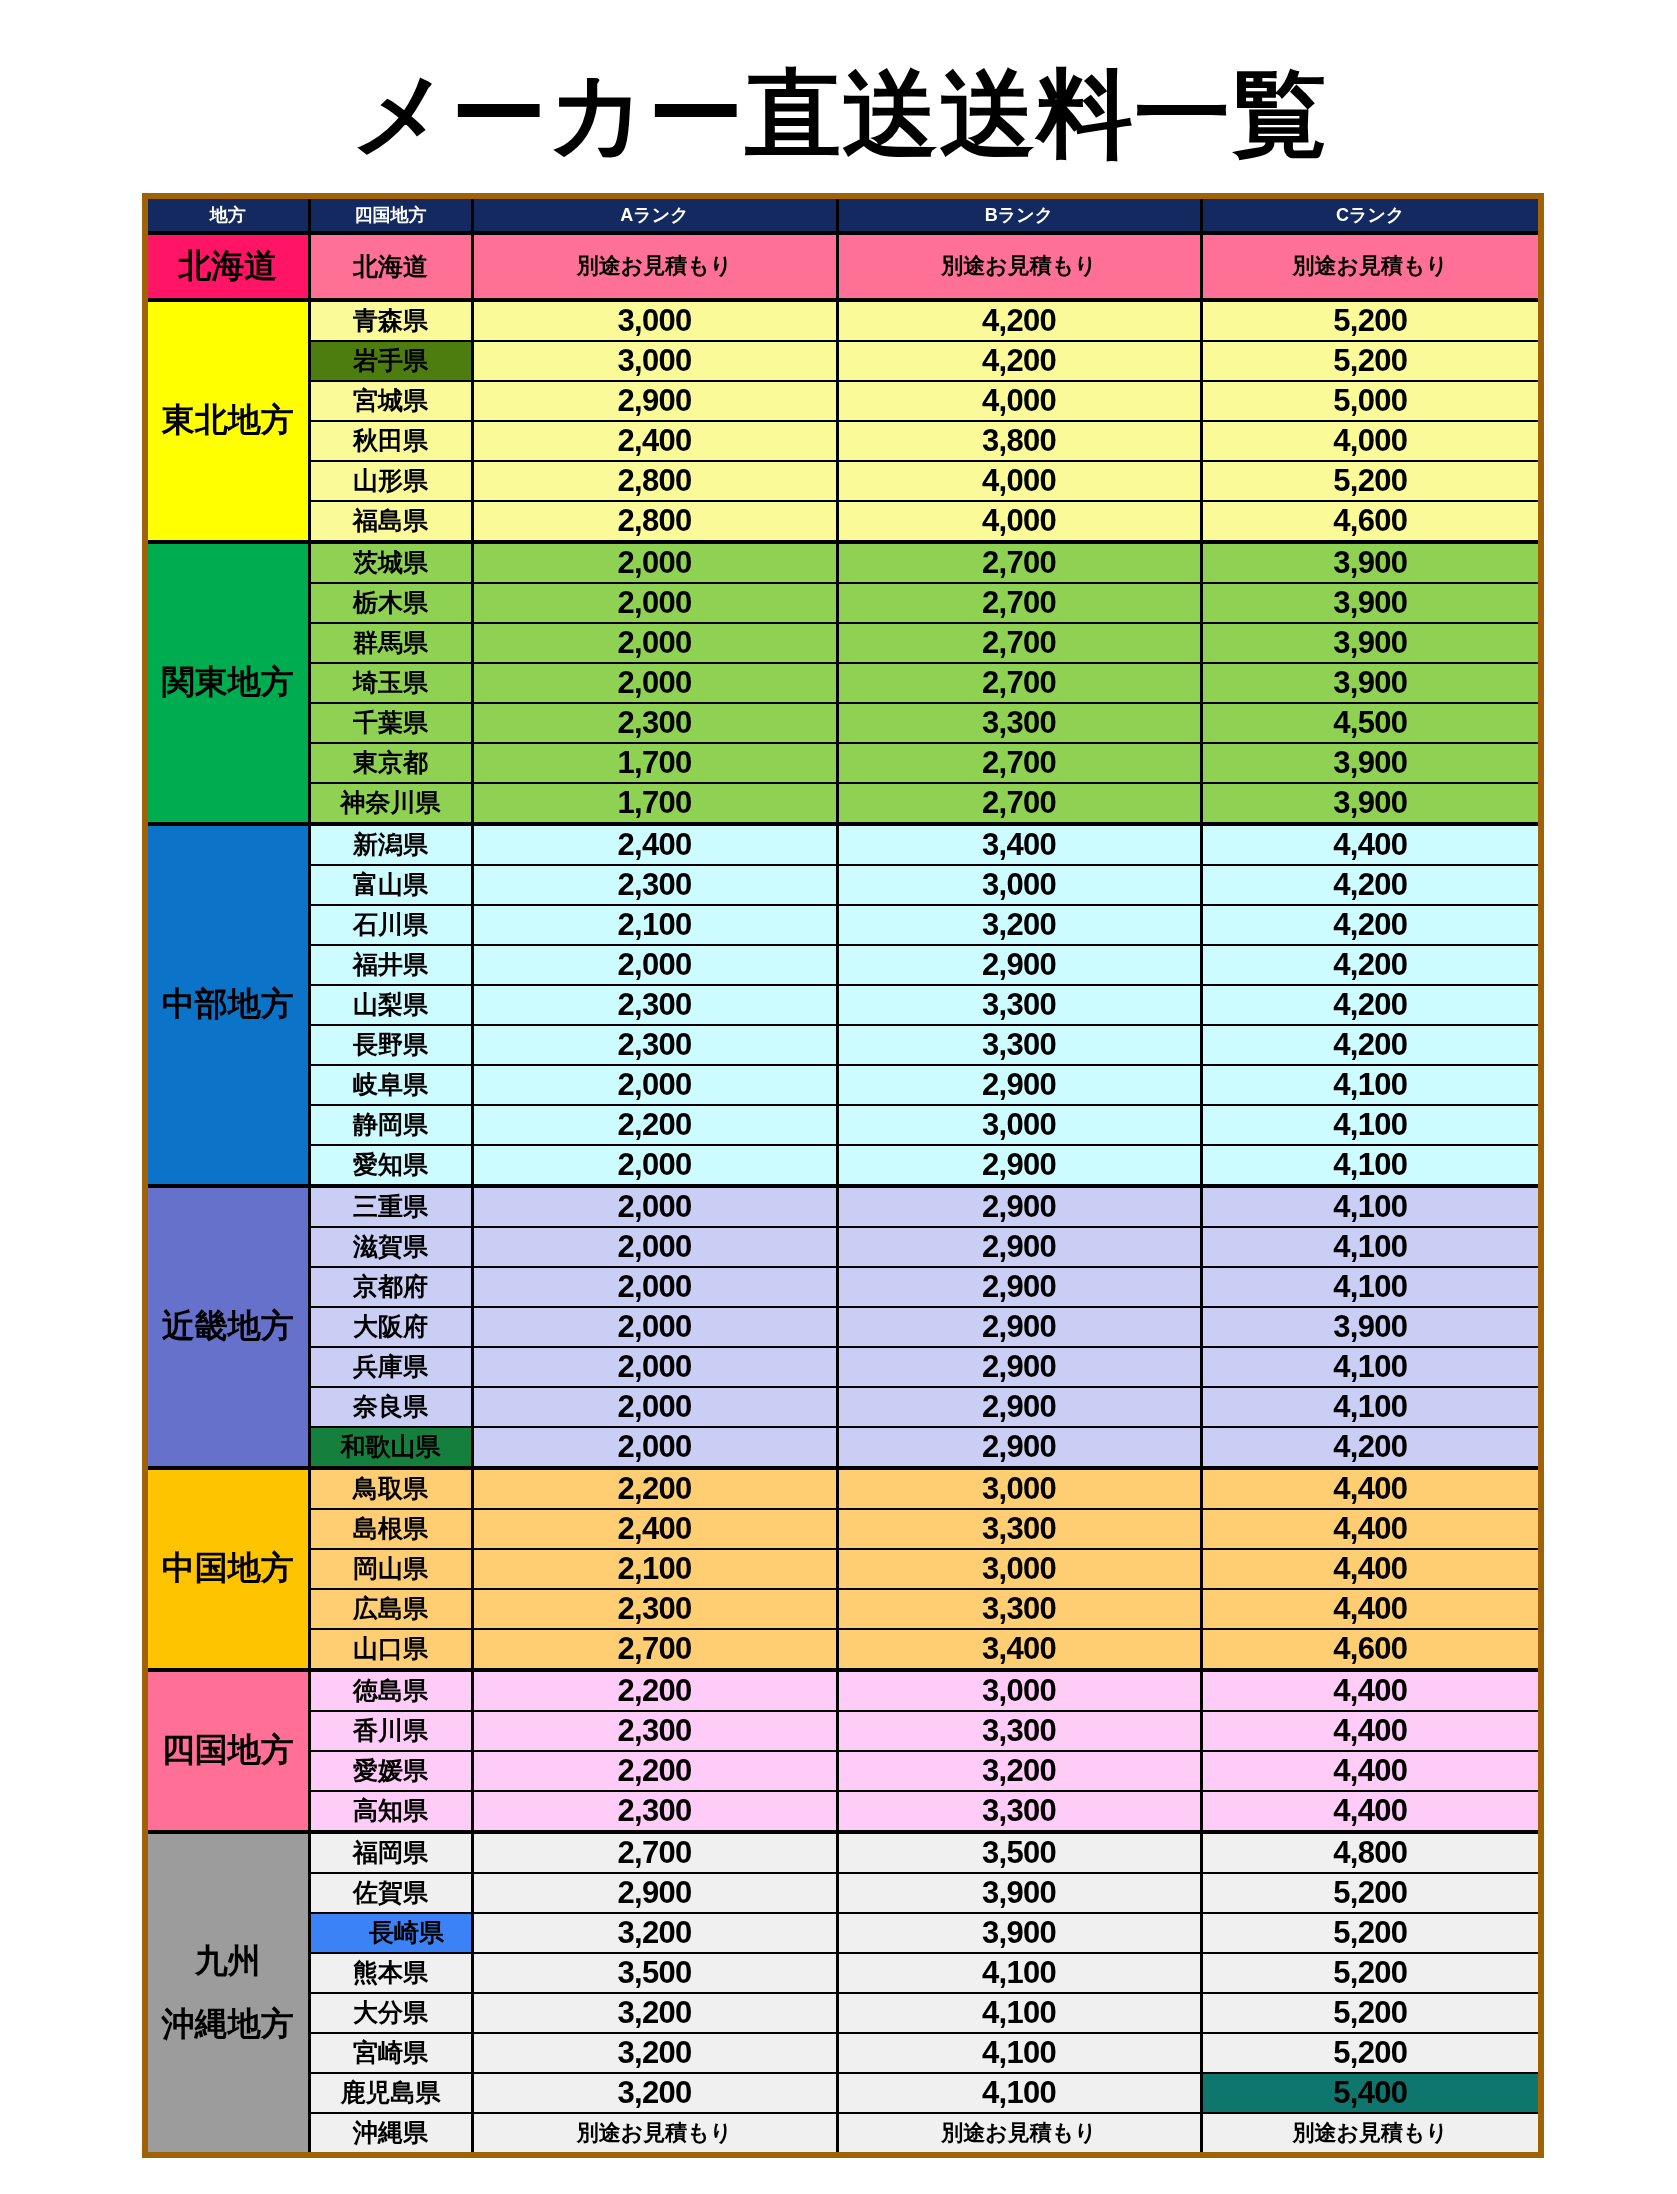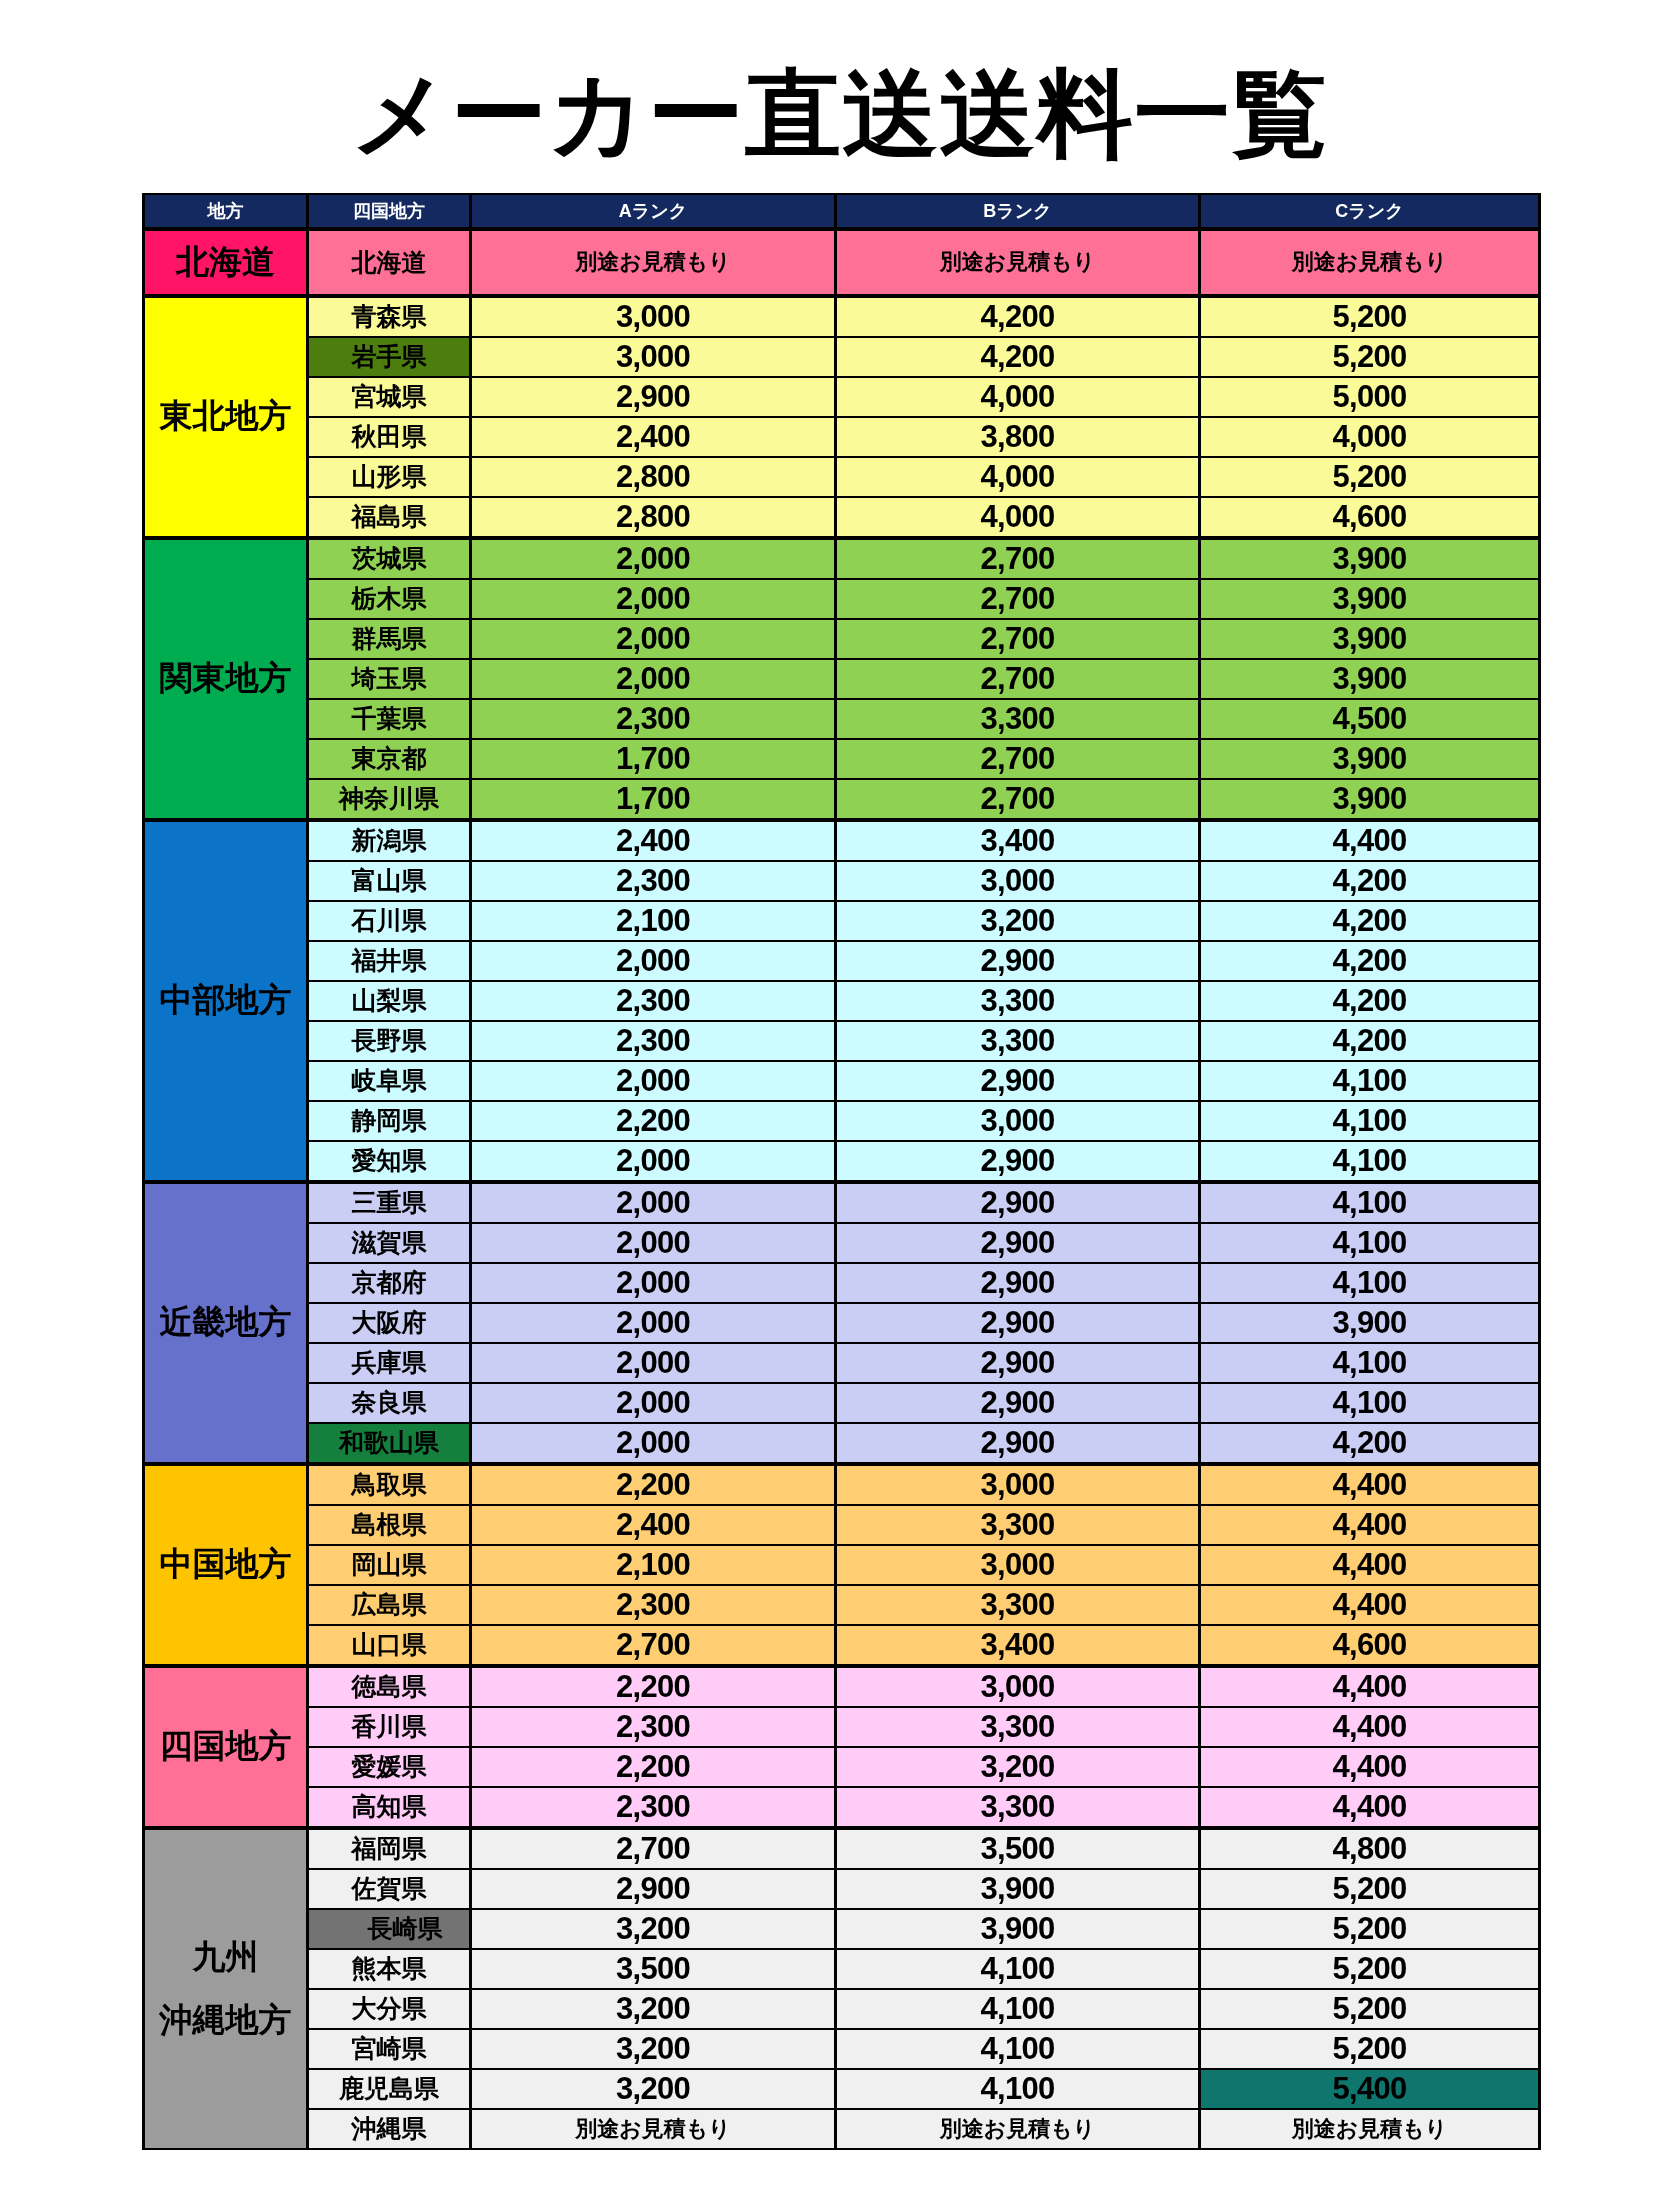--- a/index.html
+++ b/index.html
@@ -8,21 +8,21 @@
     font-family:"Liberation Sans","DejaVu Sans",sans-serif;color:#000;
   }
   .page-title{
     position:absolute;top:61px;left:142px;width:1396px;
     text-align:center;font-size:96px;font-weight:900;line-height:1.1;
     letter-spacing:1.3px;white-space:nowrap;
   }
   .table-wrap{position:absolute;top:193px;left:142px;}
   table.fee{
     border-collapse:collapse;table-layout:fixed;
-    border:2px solid #a16207;
+    border:6px solid #a16207;
   }
   table.fee th, table.fee td{
     border:2.6px solid #000;
     text-align:center;vertical-align:middle;
     padding:0;overflow:hidden;
   }
   table.fee th{
     height:32px;color:#fff;font-size:18px;font-weight:700;
     border-left-width:3.3px;border-right-width:3.3px;
   }
@@ -311,21 +311,21 @@
           <td class="val" style="background: rgb(240, 240, 240);">3,500</td>
           <td class="val" style="background: rgb(240, 240, 240);">4,800</td>
         </tr>
         <tr>
           <td class="pref" style="background: rgb(240, 240, 240);">佐賀県</td>
           <td class="val" style="background: rgb(240, 240, 240);">2,900</td>
           <td class="val" style="background: rgb(240, 240, 240);">3,900</td>
           <td class="val" style="background: rgb(240, 240, 240);">5,200</td>
         </tr>
         <tr>
-          <td class="pref" style="background: #737373; padding-left: 32px;">長崎県</td>
+          <td class="pref" style="background: #3b82f6; padding-left: 32px;">長崎県</td>
           <td class="val" style="background: rgb(240, 240, 240);">3,200</td>
           <td class="val" style="background: rgb(240, 240, 240);">3,900</td>
           <td class="val" style="background: rgb(240, 240, 240);">5,200</td>
         </tr>
         <tr>
           <td class="pref" style="background: rgb(240, 240, 240);">熊本県</td>
           <td class="val" style="background: rgb(240, 240, 240);">3,500</td>
           <td class="val" style="background: rgb(240, 240, 240);">4,100</td>
           <td class="val" style="background: rgb(240, 240, 240);">5,200</td>
         </tr>

